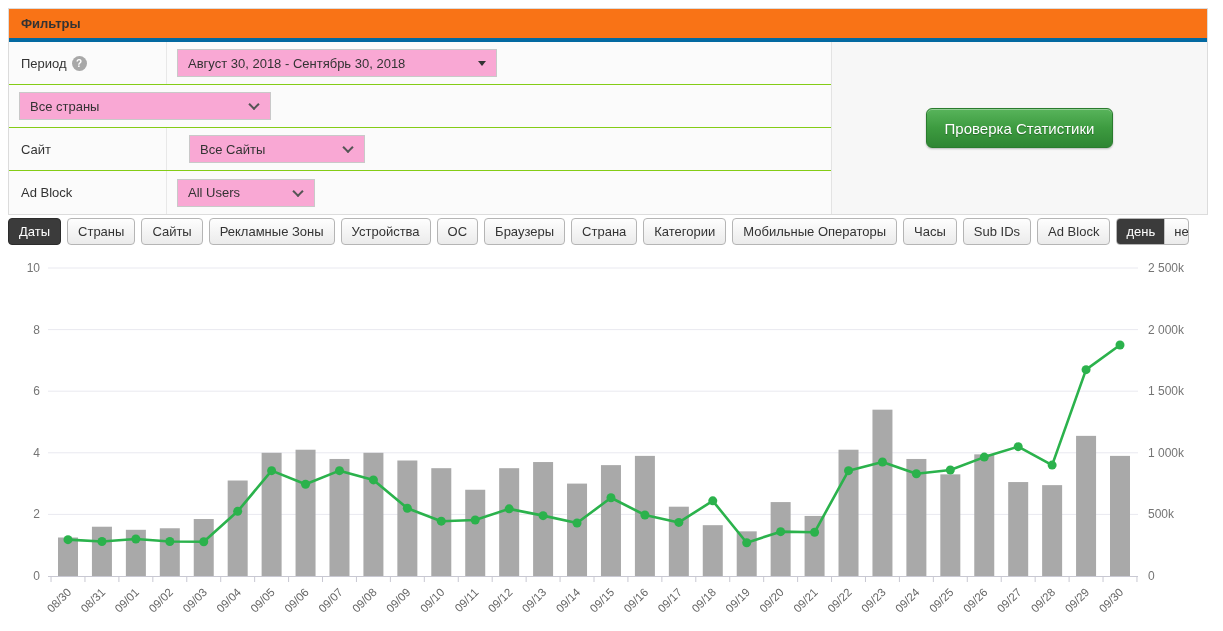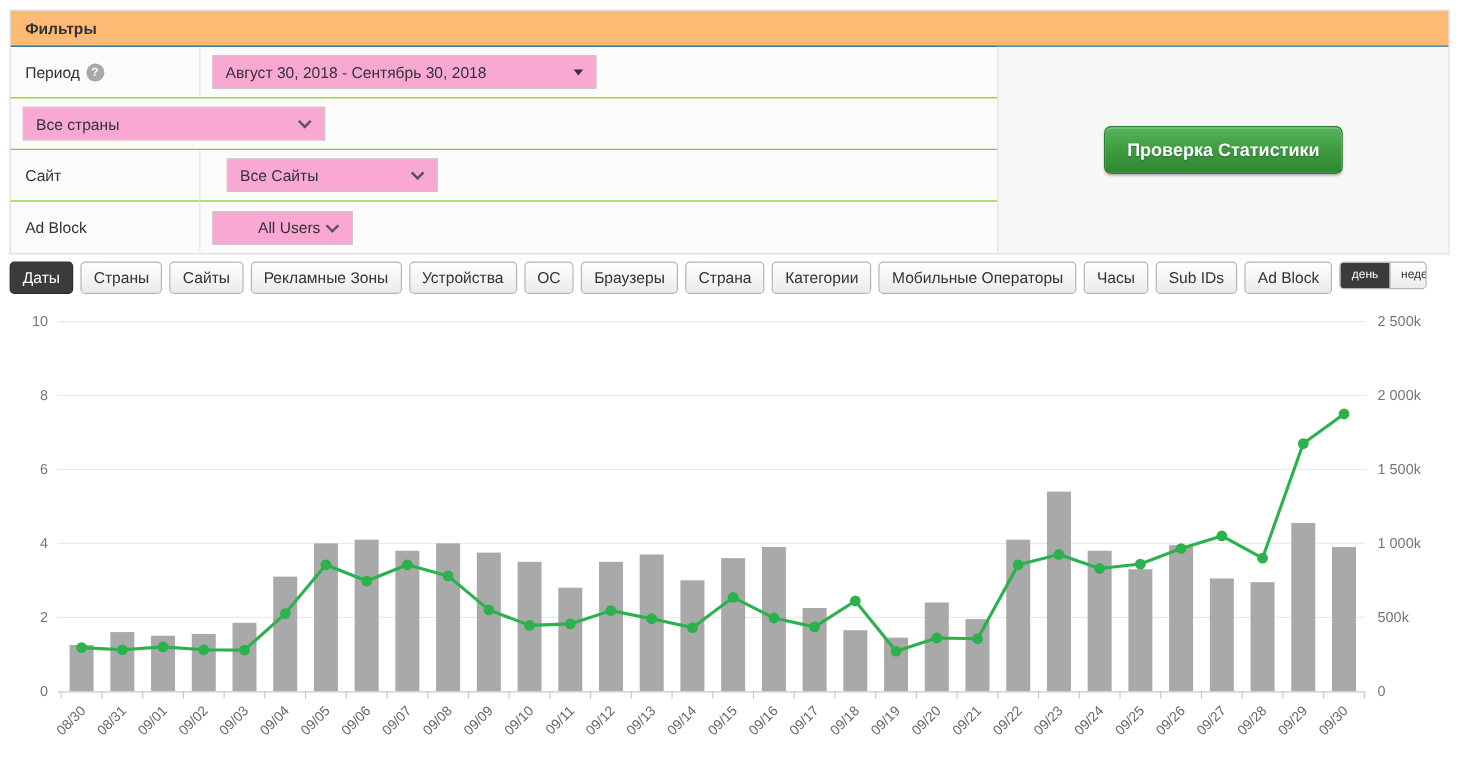--- a/index.html
+++ b/index.html
@@ -1,48 +1,48 @@
 <!DOCTYPE html>
 <html><head>
 <meta charset="utf-8">
 <style>
   * { box-sizing: border-box; margin: 0; padding: 0; }
   html,body { width:1223px; height:631px; background:#fff; font-family:"Liberation Sans",sans-serif; overflow:hidden; }
 
   
   .filters-panel { position:absolute; left:8px; top:8px; width:1200px; border:1px solid #dcdcdc; background:#fbfbfb; }
-  .filters-header { background:#fdba74; border-bottom:1px solid #0369a1; padding:7px 12px; font-size:13px; font-weight:bold; color:#333; }
+  .filters-header { background:#f97316; border-bottom:4px solid #0369a1; padding:7px 12px; font-size:13px; font-weight:bold; color:#333; }
   .filters-body { display:flex; }
   .filters-left { width:822px; }
   .filter-row { display:flex; height:43px; border-bottom:1px solid #84cc16; align-items:stretch; }
   .filter-row:last-child { border-bottom:none; }
   .filter-label { width:158px; border-right:1px solid #e8e8e8; display:flex; align-items:center; padding-left:12px; font-size:13px; color:#333; }
   .help { display:inline-flex; align-items:center; justify-content:center; width:15px; height:15px; margin-left:5px; border-radius:50%; background:#a8a8a8; color:#fff; font-size:10px; font-weight:bold; cursor:pointer; }
   .filter-control { flex:1; display:flex; align-items:center; padding-left:10px; }
   .selectbox { position:relative; height:28px; background:#f9a8d4; border:1px solid #c9c9c9; display:flex; align-items:center; padding:0 26px 0 10px; font-size:13px; color:#333; cursor:pointer; }
   .selectbox.period { width:320px; }
   .selectbox.country { width:252px; }
   .selectbox.site { width:176px;margin-left:12px; }
-  .selectbox.adblock { width:117px;justify-content:flex-end; }
+  .selectbox.adblock { width:138px; }
   .caret-down { position:absolute; right:10px; top:50%; margin-top:-2px; width:0; height:0; border-left:4px solid transparent; border-right:4px solid transparent; border-top:5px solid #333; }
   .chevron-down { position:absolute; right:12px; top:50%; width:8px; height:8px; border:solid #555; border-width:0 2px 2px 0; transform:translateY(-70%) rotate(45deg); }
   .filters-right { flex:1; background:#f7f7f7; border-left:1px solid #e3e3e3; display:flex; align-items:center; justify-content:center; }
   .check-btn { min-width:164px; height:40px; padding:0 18px; border:1px solid #2a7c2e; border-radius:6px;
       background:linear-gradient(#58b45b, #3d9b40 50%, #2f8633); color:#fff; font-family:"Liberation Sans",sans-serif;
-      font-size:15px; font-weight:bold; text-shadow:0 1px 1px rgba(0,0,0,.3);
+      font-size:15px; font-weight:normal; text-shadow:0 1px 1px rgba(0,0,0,.3);
       box-shadow:inset 0 1px 0 rgba(255,255,255,.35), 0 1px 2px rgba(0,0,0,.25); cursor:pointer; }
 
   
   .tabs-row { position:absolute; left:8px; top:218px; width:1207px; display:flex; align-items:flex-start; }
   .tabs { display:flex; flex-wrap:nowrap; }
   .tab { margin-right:6px; padding:5px 10px; font-size:13px; color:#333; border:1px solid #b5b5b5; border-radius:4px;
       background:linear-gradient(#fefefe,#ebebeb); cursor:pointer; white-space:nowrap; }
   .tab.active { background:#3b3b3b; color:#fff; border-color:#2c2c2c; }
   .switcher { margin-left:auto; margin-right:26px; display:inline-flex; border:1px solid #b5b5b5; border-radius:4px; overflow:hidden; background:linear-gradient(#fefefe,#ebebeb); }
-  .switch-item { padding:5px 9px; font-size:10px; color:#333; border-left:1px solid #c3c3c3; cursor:pointer; white-space:nowrap; }
+  .switch-item { padding:5px 9px; font-size:13px; color:#333; border-left:1px solid #c3c3c3; cursor:pointer; white-space:nowrap; }
   .switch-item:first-child { border-left:none; }
   .switch-item.active { background:#3b3b3b; color:#fff; }
 
   
   .chart-wrap { position:absolute; left:0; top:253px; width:1223px; height:378px; }
   svg text { font-family:"Liberation Sans",sans-serif; }
 </style>
 </head>
 <body>
 

